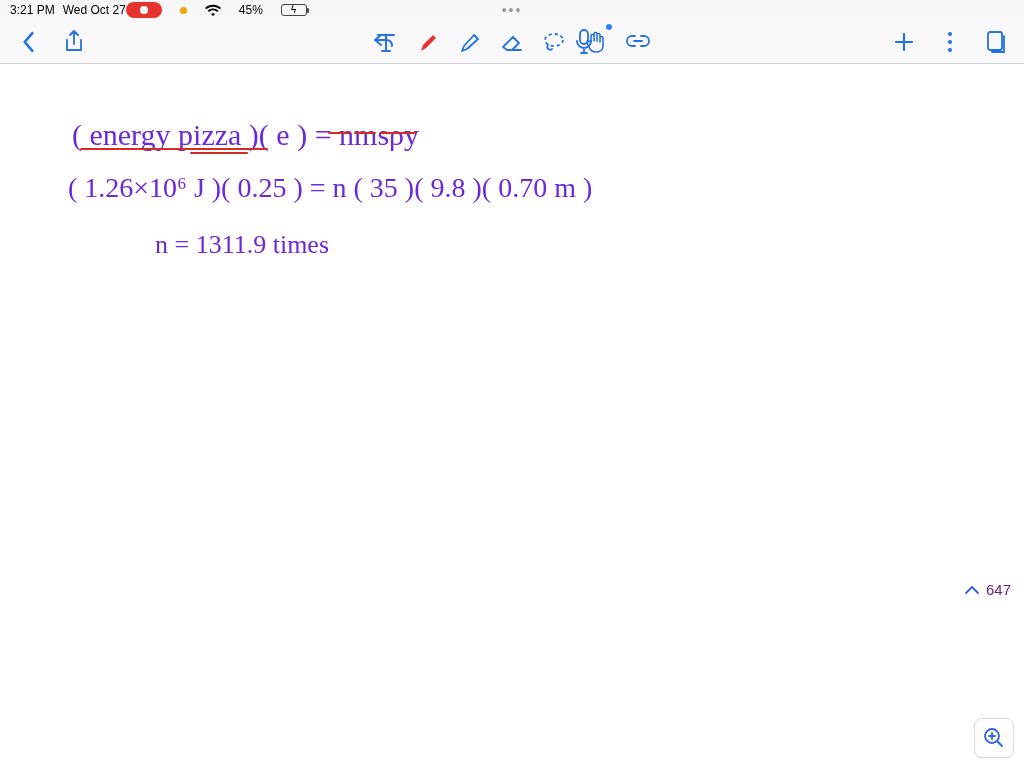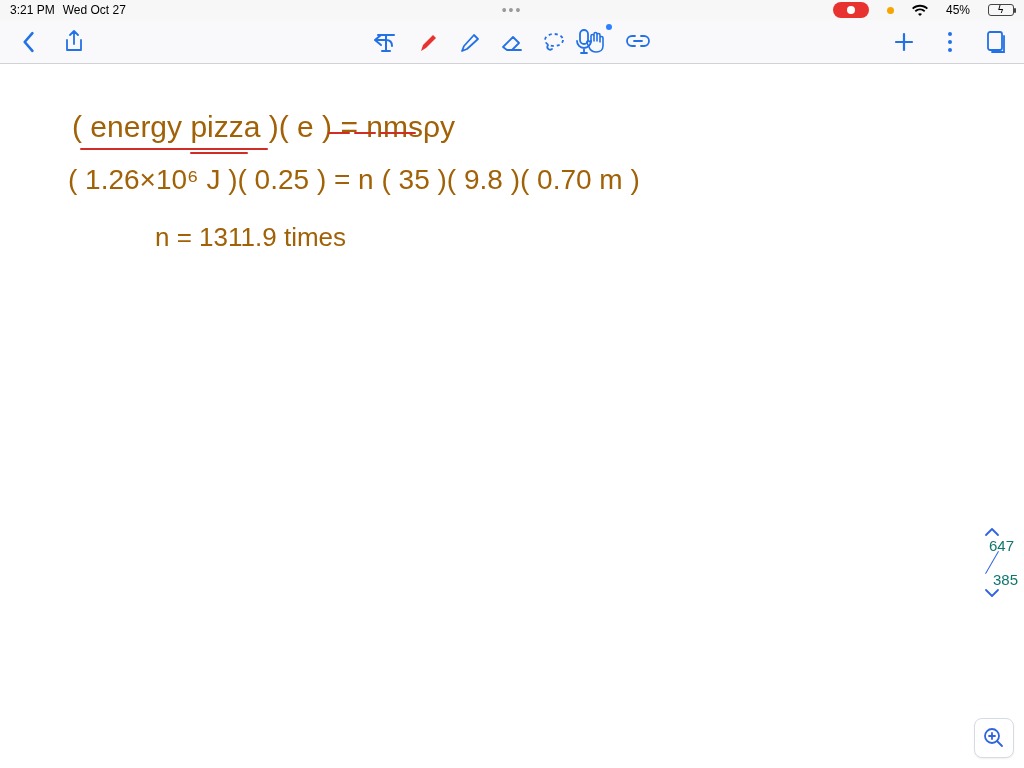--- a/index.html
+++ b/index.html
@@ -1,18 +1,18 @@
 <!DOCTYPE html>
 <html><head>
   <meta charset="utf-8">
   <style>
     * { margin: 0; padding: 0; box-sizing: border-box; }
     html, body { width: 1024px; height: 768px; overflow: hidden; font-family: -apple-system, "Helvetica Neue", Arial, sans-serif; background: #fff; }
     .status-bar {
-      height: 20px; display: flex; align-items: center; justify-content: space-between;
+      height: 20px; display: flex; align-items: center; justify-content: flex-start;
       padding: 8px 10px; font-size: 12px; color: #000; background: #f7f7f8;
     }
     .status-left { display: flex; gap: 8px; align-items: center; font-weight: 500;}
     .status-center { position: absolute; left: 50%; transform: translateX(-50%); color: #9a9a9a; letter-spacing: 2px; font-size: 14px;}
     .status-right { display: flex; align-items: center; gap: 18px; }
     .rec-pill { background: #e8322f; border-radius: 10px; width: 36px; height: 16px; display:flex; align-items:center; justify-content:center;}
     .rec-dot { width:8px; height:8px; background:#fff; border-radius:50%; }
     .dot-orange { width:7px; height:7px; background:#f7a500; border-radius:50%; }
     .wifi { font-size: 13px; }
     .batt-wrap { display:flex; align-items:center; gap:3px; }
@@ -26,31 +26,31 @@
       position: relative;
     }
     .tb-group { display: flex; align-items: center; gap: 18px; }
     .tb-center { position: absolute; left: 50%; transform: translateX(-50%); display:flex; gap: 14px; align-items:center; }
     .tb-icon { width: 28px; height: 28px; display:flex; align-items:center; justify-content:center; cursor:pointer; }
     svg { display:block; }
     .blue { color:#2371e7; }
     .red { color:#e8322f; }
     .selected-dot { position:absolute; top:-6px; right:-4px; width:10px; height:10px; background:#2f80ff; border-radius:50%; border:2px solid #f9f9fb; }
     .canvas { position: relative; width: 100%; height: calc(768px - 64px); background:#fff; }
-    .handwriting { position:absolute; font-family: Liberation Sans, sans-serif; color:#a16207; white-space:nowrap; }
+    .handwriting { position:absolute; font-family: Liberation Serif, serif; color:#6d28d9; white-space:nowrap;margin-top:8px; }
     .hw-line1 { top: 46px; left: 72px; font-size: 30px; }
     .hw-line2 { top: 100px; left: 68px; font-size: 28px; }
     .hw-line3 { top: 158px; left: 155px; font-size: 26px; }
     .underline-red { position:absolute; height:2px; background:#d12d27; border-radius:2px; }
     .ul1 { top: 84px; left: 80px; width: 188px; }
     .ul2 { top: 88px; left: 190px; width: 58px; height:2px;}
     .ul3a { top: 68px; left: 328px; width: 22px; }
     .ul3b { top: 68px; left: 354px; width: 22px; }
     .ul3c { top: 68px; left: 380px; width: 36px; }
-    .page-nav { position:absolute; right: 4px; bottom: 170px; width: 56px; display:flex; flex-direction:column; align-items:center; color:#0f766e; font-size:15px;}
+    .page-nav { position:absolute; right: 4px; bottom: 170px; width: 56px; display:flex; flex-direction:row; align-items:center; gap:6px; color:#701a75; font-size:15px;}
     .page-nav .slash { width: 26px; height:1px; background:#2f63e2; transform: rotate(-60deg); margin: 8px 0;}
     .chev { font-size: 16px; cursor:pointer; }
     .zoom-btn { position:absolute; right: 10px; bottom: 10px; width: 40px; height:40px; border:1px solid #d6dbe3; border-radius:8px; display:flex; align-items:center; justify-content:center; background:#fff; box-shadow: 0 1px 2px rgba(0,0,0,.06); cursor:pointer;}
   </style>
 </head>
 <body>
 
 <div class="status-bar">
   <div class="status-left">
     <span>3:21 PM</span>

